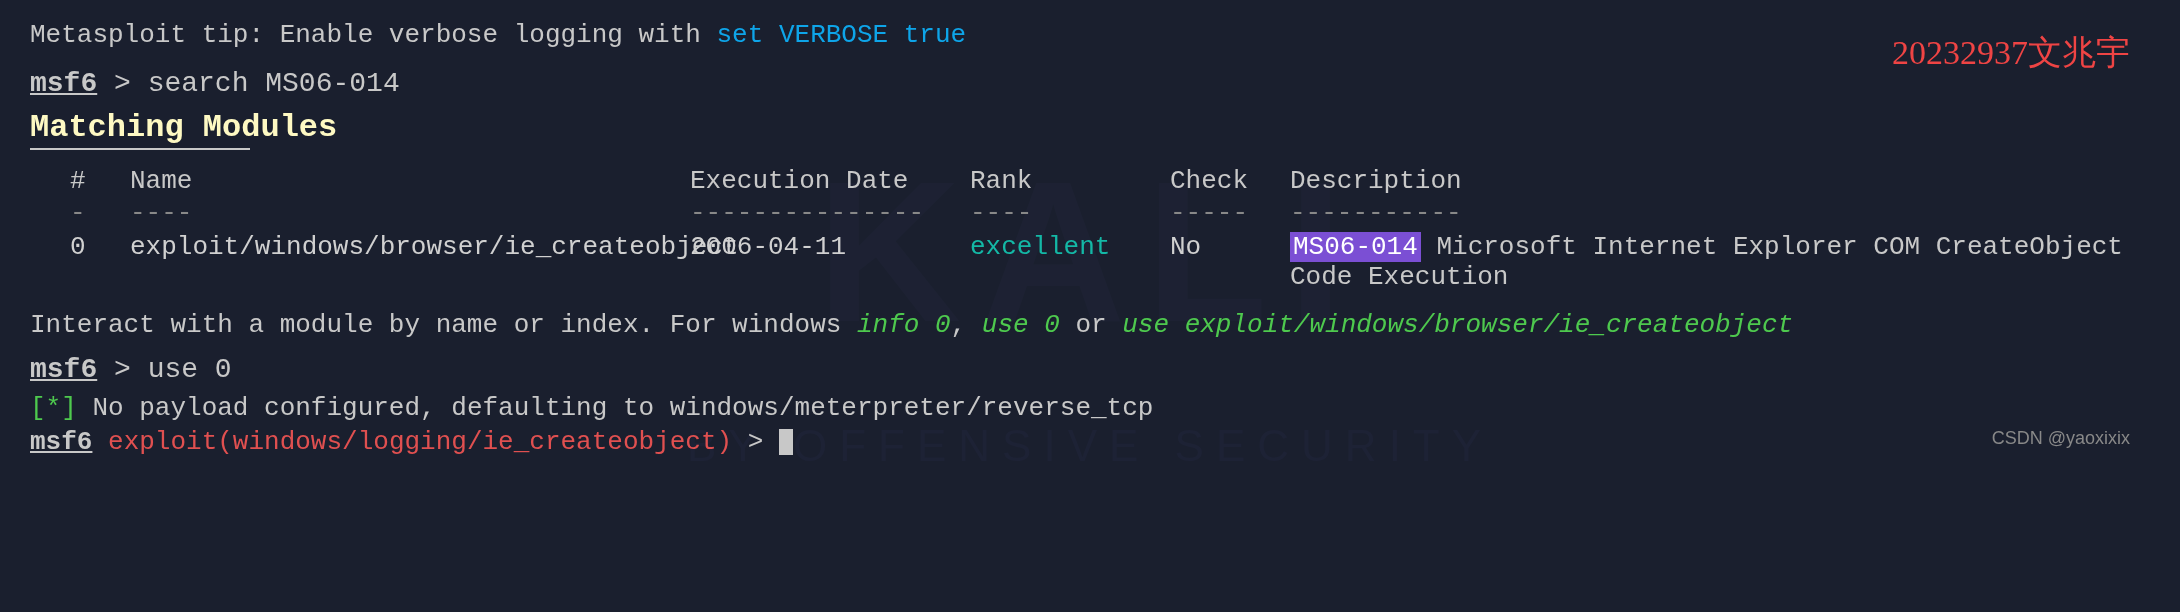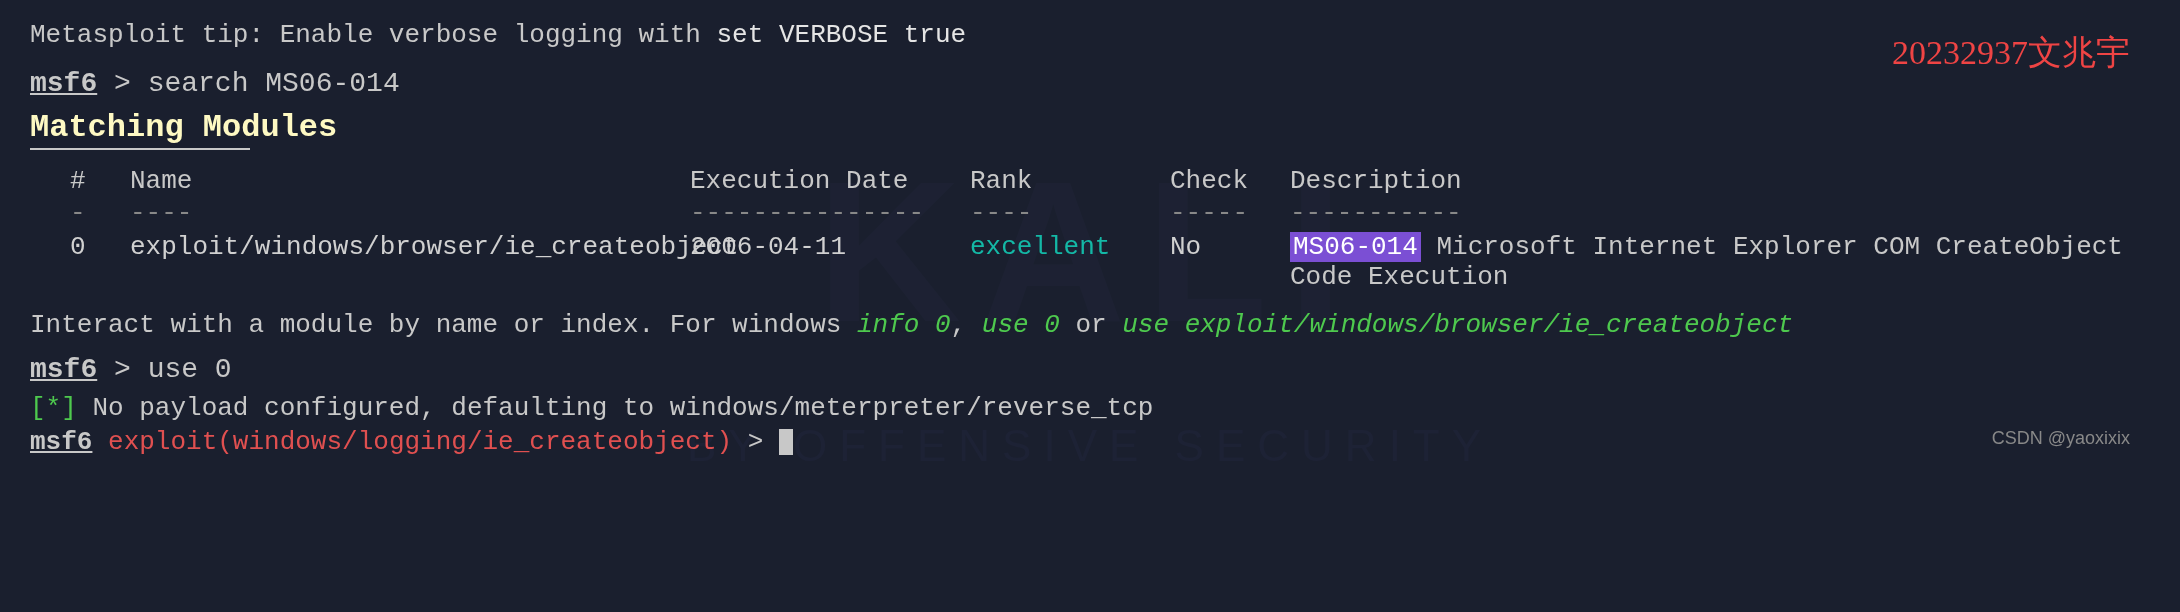--- a/index.html
+++ b/index.html
@@ -41,21 +41,21 @@
       position: relative;
       z-index: 1;
     }
 
     
     .tip-line {
       color: #c8c8c8;
       font-size: 26px;
       margin-bottom: 18px;
     }
-    .tip-line .green { color: #e5e5e5; }
+    .tip-line .green { color: #0ea5e9; }
 
     
     .prompt-line {
       margin-bottom: 6px;
     }
     .prompt-msf6 {
       color: #c8c8c8;
       font-weight: bold;
       text-decoration: underline;
     }

